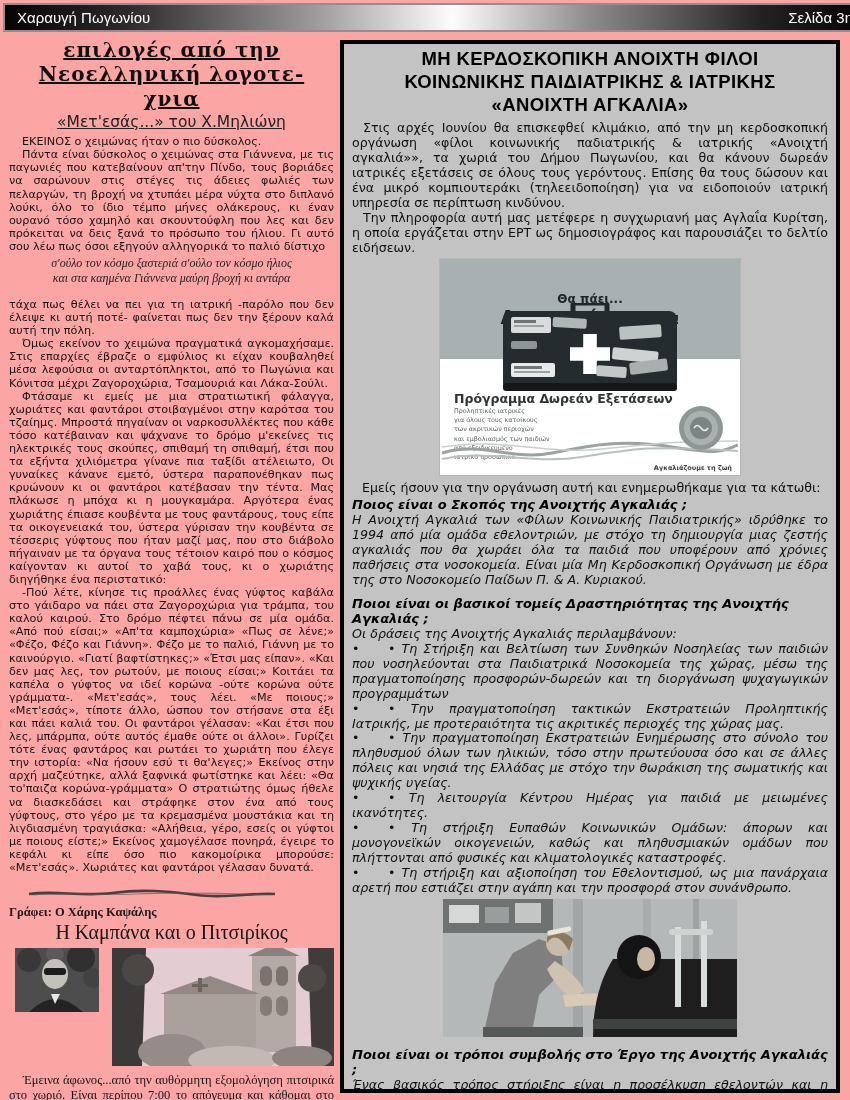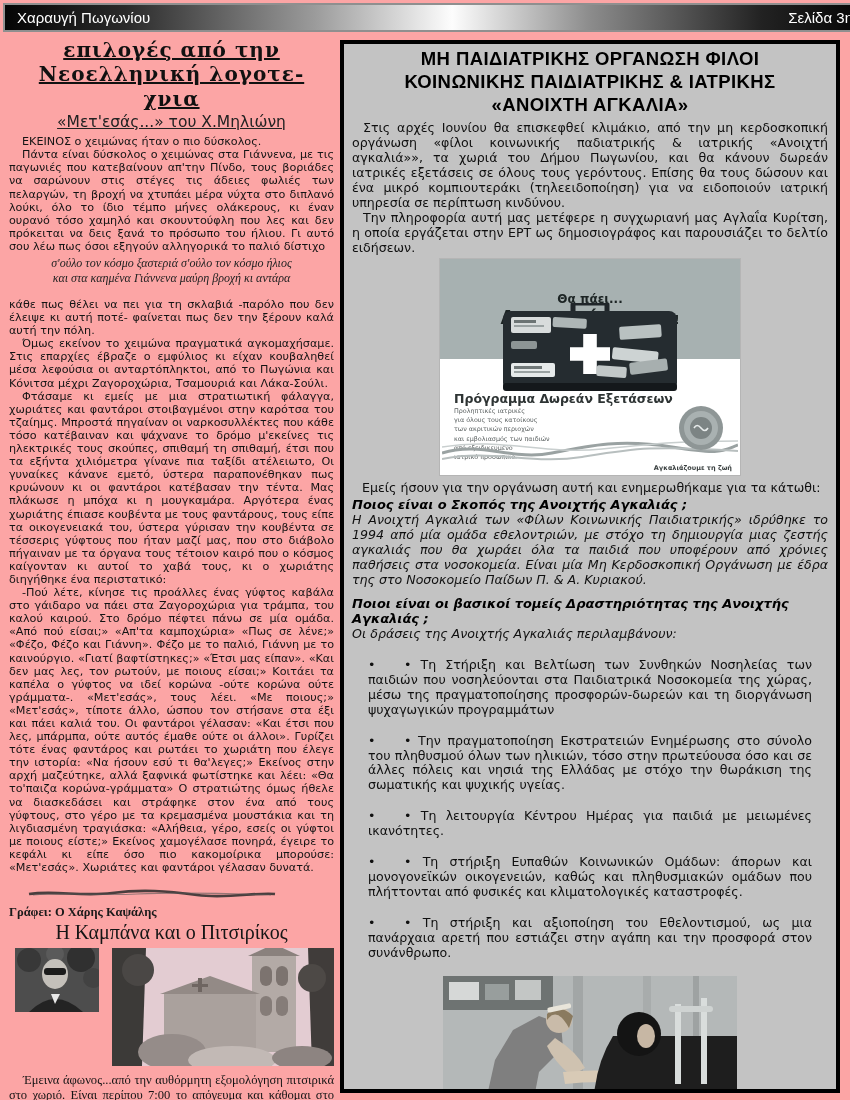--- a/index.html
+++ b/index.html
@@ -36,21 +36,21 @@
 
   
   .ngo-box{position:absolute;left:340px;top:40px;width:500px;height:1053px;box-sizing:border-box;
     background:#c3c3c3;border:4px solid #000;padding:4px 8px;overflow:hidden;}
   .ngo-title{font-family:"Liberation Sans",sans-serif;font-weight:bold;font-size:18.5px;line-height:1.24;
     text-align:center;letter-spacing:.4px;color:#000;}
   .ngo-par{font-size:12.6px;line-height:1.19;text-align:justify;margin:0;text-indent:11px;color:#101010;}
   .ngo-lead{font-size:12.6px;margin:5px 0 2px 0;text-indent:10px;color:#101010;}
   .q-head{font-size:13px;font-weight:bold;font-style:italic;margin:6px 0 0 0;color:#000;}
   .ans{font-size:12.6px;font-style:italic;line-height:1.19;text-align:justify;margin:0;color:#101010;}
-  .bullet{font-size:12.6px;line-height:1.19;text-align:justify;margin:16px;color:#101010;}
+  .bullet{font-size:12.6px;font-style:italic;line-height:1.19;text-align:justify;margin:0;color:#101010;}
   .bullet .bdot{display:inline-block;width:36px;}
   
   
   .ad{position:relative;width:300px;height:216px;margin:4px auto 2px auto;background:#fff;
       box-shadow:0 0 0 1px #b5b5b5;}
   .ad-top{position:absolute;left:0;top:0;width:100%;height:100px;background:#a7b1b1;}
   .ad-head{position:absolute;top:5px;left:0;width:100%;text-align:center;color:#1c2424;margin-top:28px;}
   .ad-head .s1{font-size:12px;font-weight:bold;display:block;}
   .ad-head .s2{font-size:19px;font-weight:bold;letter-spacing:.5px;}
   .ad-head .s3{font-size:12.5px;font-weight:bold;}
@@ -82,21 +82,21 @@
     </div>
     <div class="sub-title">«Μετ'εσάς...» του Χ.Μηλιώνη</div>
 
     <div class="body-txt" style="margin-top:4px;">
       <p class="ind">ΕΚΕΙΝΟΣ ο χειμώνας ήταν ο πιο δύσκολος.</p>
       <p class="ind">Πάντα είναι δύσκολος ο χειμώνας στα Γιάννενα, με τις παγωνιές που κατεβαίνουν απ'την Πίνδο, τους βοριάδες να σαρώνουν στις στέγες τις άδειες φωλιές των πελαργών, τη βροχή να χτυπάει μέρα νύχτα στο διπλανό λούκι, όλο το ίδιο τέμπο μήνες ολάκερους, κι έναν ουρανό τόσο χαμηλό και σκουντούφλη που λες και δεν πρόκειται να δεις ξανά το πρόσωπο του ήλιου. Γι αυτό σου λέω πως όσοι εξηγούν αλληγορικά το παλιό δίστιχο</p>
       <div class="couplet">
         <div>σ'ούλο τον κόσμο ξαστεριά σ'ούλο τον κόσμο ήλιος</div>
         <div>και στα καημένα Γιάννενα μαύρη βροχή κι αντάρα</div>
       </div>
-      <p>κάθε πως θέλει να πει για τη σκλαβιά -παρόλο που δεν έλειψε κι αυτή ποτέ- φαίνεται πως δεν την ξέρουν καλά αυτή την πόλη.</p>
+      <p>τάχα πως θέλει να πει για τη ιατρική -παρόλο που δεν έλειψε κι αυτή ποτέ- φαίνεται πως δεν την ξέρουν καλά αυτή την πόλη.</p>
       <p class="ind">Όμως εκείνον το χειμώνα πραγματικά αγκομαχήσαμε. Στις επαρχίες έβραζε ο εμφύλιος κι είχαν κουβαληθεί μέσα λεφούσια οι ανταρτόπληκτοι, από το Πωγώνια και Κόνιτσα μέχρι Ζαγοροχώρια, Τσαμουριά και Λάκα-Σούλι.</p>
       <p class="ind">Φτάσαμε κι εμείς με μια στρατιωτική φάλαγγα, χωριάτες και φαντάροι στοιβαγμένοι στην καρότσα του τζαίημς. Μπροστά πηγαίναν οι ναρκοσυλλέκτες που κάθε τόσο κατέβαιναν και ψάχνανε το δρόμο μ'εκείνες τις ηλεκτρικές τους σκούπες, σπιθαμή τη σπιθαμή, έτσι που τα εξήντα χιλιόμετρα γίνανε πια ταξίδι ατέλειωτο, Οι γυναίκες κάνανε εμετό, ύστερα παραπονέθηκαν πως κρυώνουν κι οι φαντάροι κατέβασαν την τέντα. Μας πλάκωσε η μπόχα κι η μουγκαμάρα. Αργότερα ένας χωριάτης έπιασε κουβέντα με τους φαντάρους, τους είπε τα οικογενειακά του, ύστερα γύρισαν την κουβέντα σε τέσσερις γύφτους που ήταν μαζί μας, που στο διάβολο πήγαιναν με τα όργανα τους τέτοιον καιρό που ο κόσμος καίγονταν κι αυτοί το χαβά τους, κι ο χωριάτης διηγήθηκε ένα περιστατικό:</p>
       <p class="ind">-Πού λέτε, κίνησε τις προάλλες ένας γύφτος καβάλα στο γάιδαρο να πάει στα Ζαγοροχώρια για τράμπα, του καλού καιρού. Στο δρόμο πέφτει πάνω σε μία ομάδα. «Από πού είσαι;» «Απ'τα καμποχώρια» «Πως σε λένε;» «Φέζο, Φέζο και Γιάννη». Φέζο με το παλιό, Γιάννη με το καινούργιο. «Γιατί βαφτίστηκες;» «Έτσι μας είπαν». «Και δεν μας λες, τον ρωτούν, με ποιους είσαι;» Κοιτάει τα καπέλα ο γύφτος να ιδεί κορώνα -ούτε κορώνα ούτε γράμματα-. «Μετ'εσάς», τους λέει. «Με ποιους;» «Μετ'εσάς», τίποτε άλλο, ώσπου τον στήσανε στα έξι και πάει καλιά του. Οι φαντάροι γέλασαν: «Και έτσι που λες, μπάρμπα, ούτε αυτός έμαθε ούτε οι άλλοι». Γυρίζει τότε ένας φαντάρος και ρωτάει το χωριάτη που έλεγε την ιστορία: «Να ήσουν εσύ τι θα'λεγες;» Εκείνος στην αρχή μαζεύτηκε, αλλά ξαφνικά φωτίστηκε και λέει: «Θα το'παιζα κορώνα-γράμματα» Ο στρατιώτης όμως ήθελε να διασκεδάσει και στράφηκε στον ένα από τους γύφτους, στο γέρο με τα κρεμασμένα μουστάκια και τη λιγδιασμένη τραγιάσκα: «Αλήθεια, γέρο, εσείς οι γύφτοι με ποιους είστε;» Εκείνος χαμογέλασε πονηρά, έγειρε το κεφάλι κι είπε όσο πιο κακομοίρικα μπορούσε: «Μετ'εσάς». Χωριάτες και φαντάροι γέλασαν δυνατά.</p>
     </div>
 
     <div class="divider">
       <svg width="250" height="9" viewBox="0 0 250 9">
         <path d="M2,5 C28,1 55,8 85,4 S140,2 170,6 S230,3 248,5" stroke="#2b2b2b" stroke-width="2.6" fill="none" opacity="0.85"></path>
         <path d="M6,6 C40,3 70,7 110,5 S190,4 244,6" stroke="#555" stroke-width="1.2" fill="none" opacity="0.6"></path>
       </svg>
@@ -143,21 +143,21 @@
       </div>
     </div>
 
     <div class="story-txt">
       <p>Έμεινα άφωνος...από την αυθόρμητη εξομολόγηση πιτσιρικά στο χωριό. Είναι περίπου 7:00 το απόγευμα και κάθομαι στο καφενείο της μητέρας μου κ. Αγαθής Κύρκου Καψάλη όπου με πλησιάζει ο εν λόγω πιτσιρικάς και αφού μου έδειξε το ρολόι της εκκλησίας μου λέει: Κύριε Χάρη η καμπάνα του ρολογιού χάλασε μέρες τώρα και δεν χτυπάει στην ώρα της,αλλά και ούτε την φτιάχνουν για να μη τους ενοχλεί ο ήχος της. Και εσύ κύριε χάρη θέλεις να τους φέρεις παιδιά στο χωριό... Πραγματικά έμεινα... κάγκελο!!!</p>
     </div>
   </div>
 
   <div class="ngo-box">
     <div class="ngo-title">
-      <div>ΜΗ ΠΑΙΔΙΑΤΡΙΚΗΣ ΟΡΓΑΝΩΣΗ ΦΙΛΟΙ</div>
+      <div>ΜΗ ΚΕΡΔΟΣΚΟΠΙΚΗ ΑΝΟΙΧΤΗ ΦΙΛΟΙ</div>
       <div>ΚΟΙΝΩΝΙΚΗΣ ΠΑΙΔΙΑΤΡΙΚΗΣ &amp; ΙΑΤΡΙΚΗΣ</div>
       <div>«ΑΝΟΙΧΤΗ ΑΓΚΑΛΙΑ»</div>
     </div>
 
     <p class="ngo-par" style="margin-top:3px;">Στις αρχές Ιουνίου θα επισκεφθεί κλιμάκιο, από την μη κερδοσκοπική οργάνωση «φίλοι κοινωνικής παδιατρικής &amp; ιατρικής «Ανοιχτή αγκαλιά»», τα χωριά του Δήμου Πωγωνίου, και θα κάνουν δωρεάν ιατρικές εξετάσεις σε όλους τους γερόντους. Επίσης θα τους δώσουν και ένα μικρό κομπιουτεράκι (τηλεειδοποίηση) για να ειδοποιούν ιατρική υπηρεσία σε περίπτωση κινδύνου.</p>
     <p class="ngo-par">Την πληροφορία αυτή μας μετέφερε η συγχωριανή μας Αγλαΐα Κυρίτση, η οποία εργάζεται στην ΕΡΤ ως δημοσιογράφος και παρουσιάζει το δελτίο ειδήσεων.</p>
 
     <div class="ad">
       <div class="ad-top"></div>
       <div class="ad-head">
@@ -212,20 +212,21 @@
     </div>
 
     <p class="ngo-lead">Εμείς ήσουν για την οργάνωση αυτή και ενημερωθήκαμε για τα κάτωθι:</p>
 
     <p class="q-head" style="margin-top:2px;">Ποιος είναι ο Σκοπός της Ανοιχτής Αγκαλιάς ;</p>
     <p class="ans">Η Ανοιχτή Αγκαλιά των «Φίλων Κοινωνικής Παιδιατρικής» ιδρύθηκε το 1994 από μία ομάδα εθελοντριών, με στόχο τη δημιουργία μιας ζεστής αγκαλιάς που θα χωράει όλα τα παιδιά που υποφέρουν από χρόνιες παθήσεις στα νοσοκομεία. Είναι μία Μη Κερδοσκοπική Οργάνωση με έδρα της στο Νοσοκομείο Παίδων Π. &amp; Α. Κυριακού.</p>
 
     <p class="q-head" style="margin-top:9px;">Ποιοι είναι οι βασικοί τομείς Δραστηριότητας της Ανοιχτής Αγκαλιάς ;</p>
     <p class="ans">Οι δράσεις της Ανοιχτής Αγκαλιάς περιλαμβάνουν:</p>
     <p class="bullet"><span class="bdot">•</span><span>• </span><span>Τη Στήριξη και Βελτίωση των Συνθηκών Νοσηλείας των παιδιών που νοσηλεύονται στα Παιδιατρικά Νοσοκομεία της χώρας, μέσω της πραγματοποίησης προσφορών-δωρεών και τη διοργάνωση ψυχαγωγικών προγραμμάτων</span></p>
+    <p class="bullet"><span class="bdot">•</span><span>• </span><span>Την πραγματοποίηση τακτικών Εκστρατειών Προληπτικής Ιατρικής, με προτεραιότητα τις ακριτικές περιοχές της χώρας μας.</span></p>
     <p class="bullet"><span class="bdot">•</span><span>• </span><span>Την πραγματοποίηση Εκστρατειών Ενημέρωσης στο σύνολο του πληθυσμού όλων των ηλικιών, τόσο στην πρωτεύουσα όσο και σε άλλες πόλεις και νησιά της Ελλάδας με στόχο την θωράκιση της σωματικής και ψυχικής υγείας.</span></p>
     <p class="bullet"><span class="bdot">•</span><span>• </span><span>Τη λειτουργία Κέντρου Ημέρας για παιδιά με μειωμένες ικανότητες.</span></p>
     <p class="bullet"><span class="bdot">•</span><span>• </span><span>Τη στήριξη Ευπαθών Κοινωνικών Ομάδων: άπορων και μονογονεϊκών οικογενειών, καθώς και πληθυσμιακών ομάδων που πλήττονται από φυσικές και κλιματολογικές καταστροφές.</span></p>
     <p class="bullet"><span class="bdot">•</span><span>• </span><span>Τη στήριξη και αξιοποίηση του Εθελοντισμού, ως μια πανάρχαια αρετή που εστιάζει στην αγάπη και την προσφορά στον συνάνθρωπο.</span></p>
 
     <div class="hospital" style="width:294px;">
       <svg width="294" height="138" viewBox="0 0 294 138">
         <rect width="294" height="138" fill="#b4b8b8"></rect>
         <rect x="130" y="0" width="10" height="138" fill="#a2a6a6"></rect>
           <rect x="200" y="0" width="8" height="138" fill="#a8acac"></rect>

